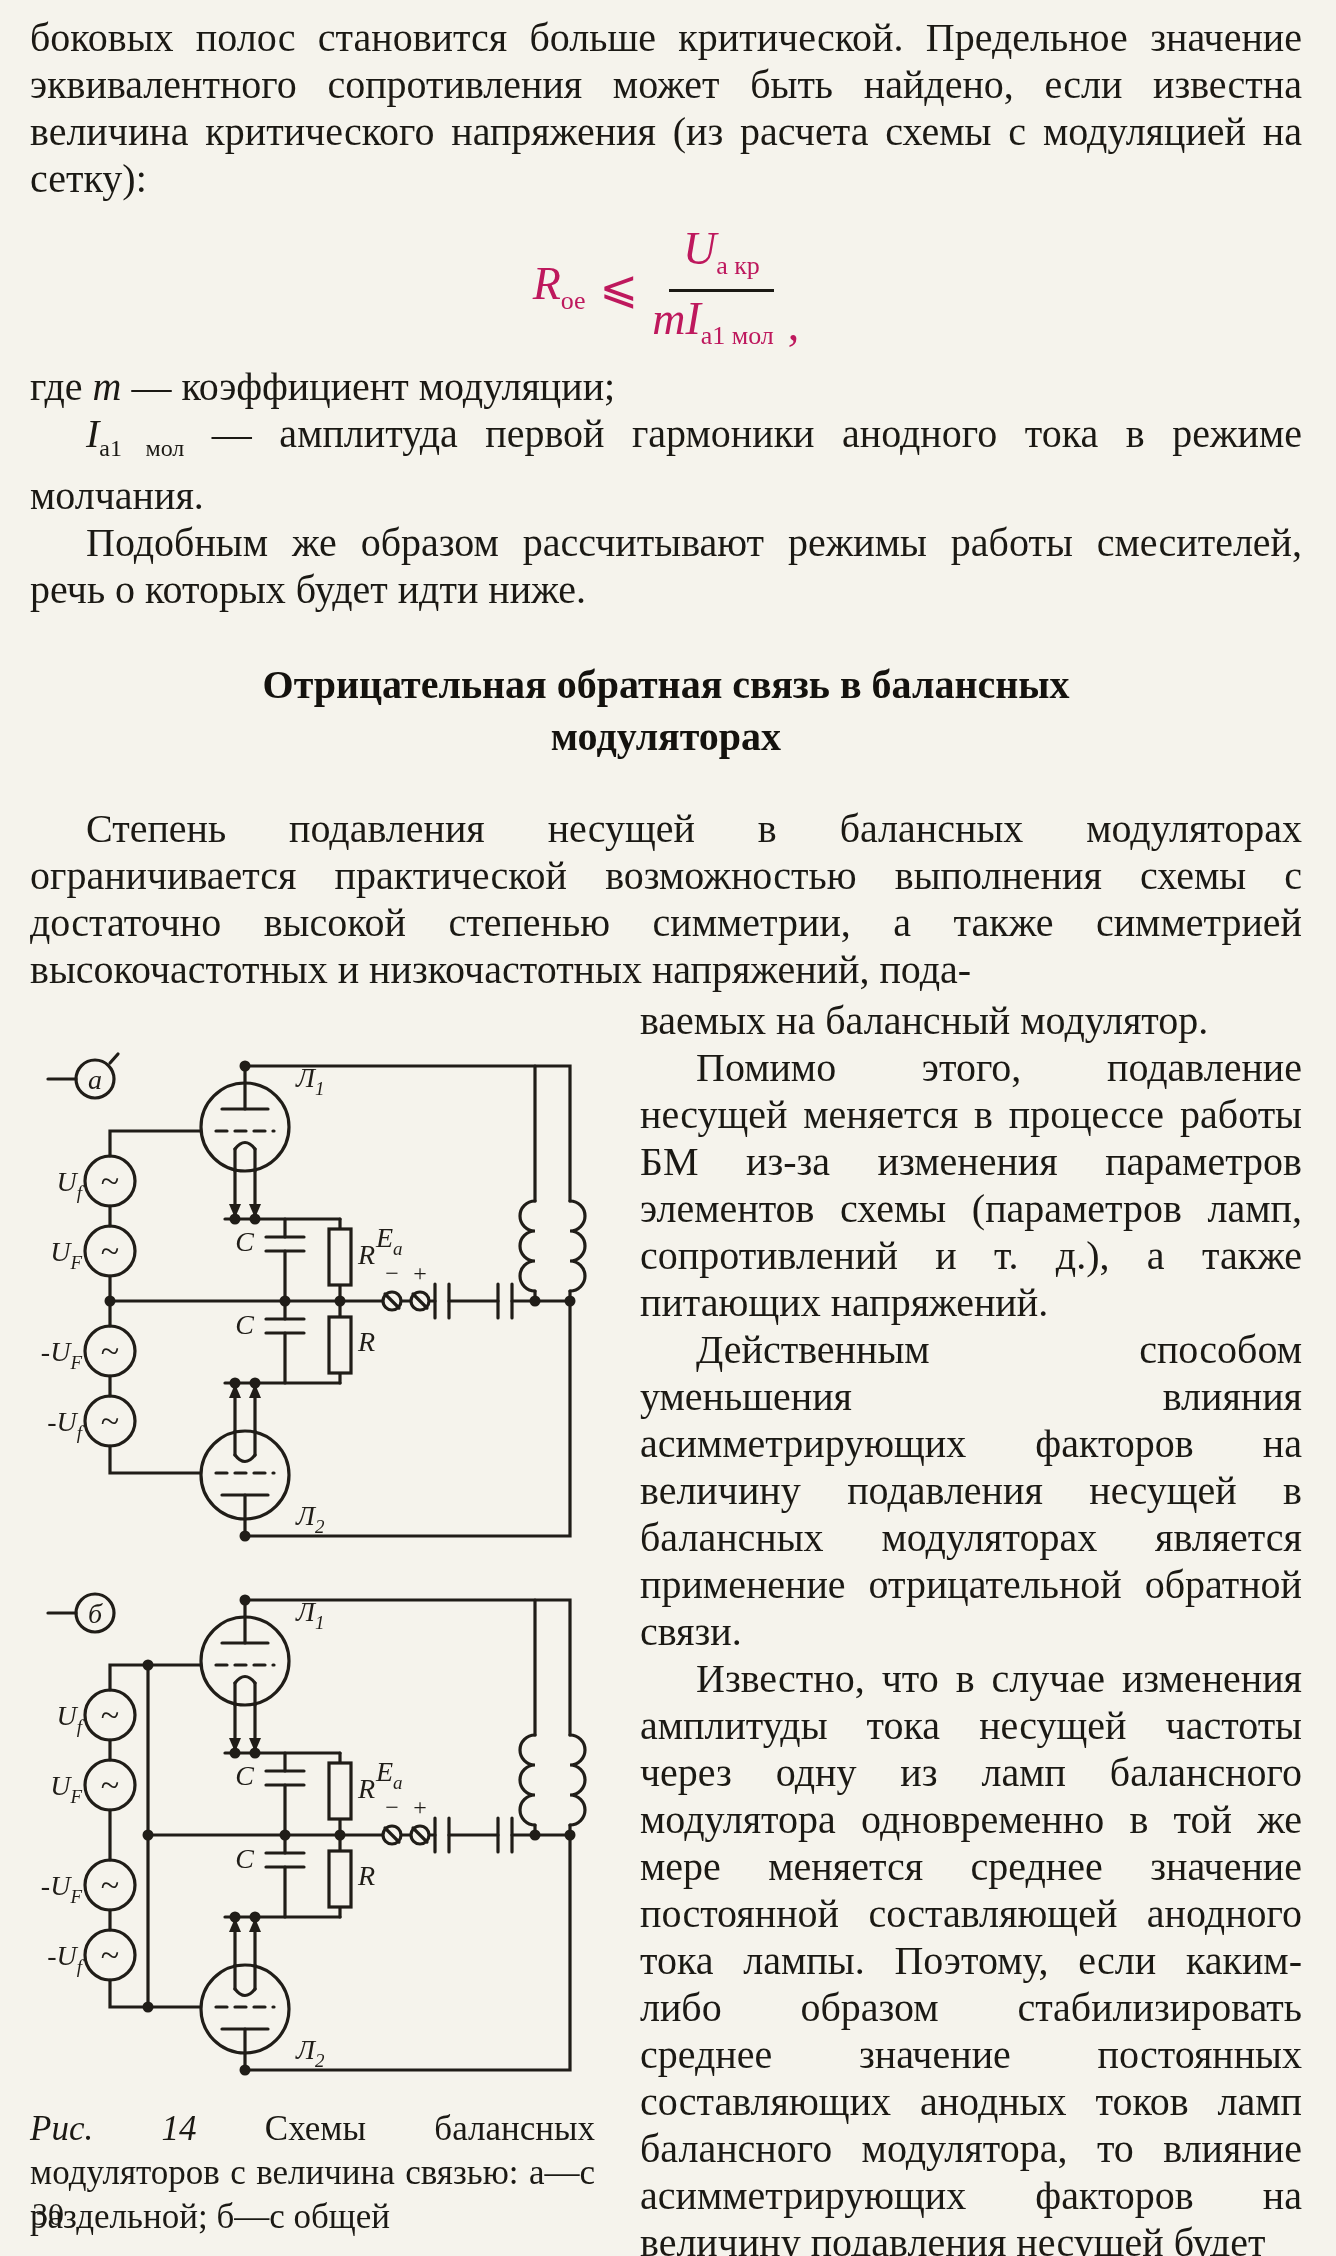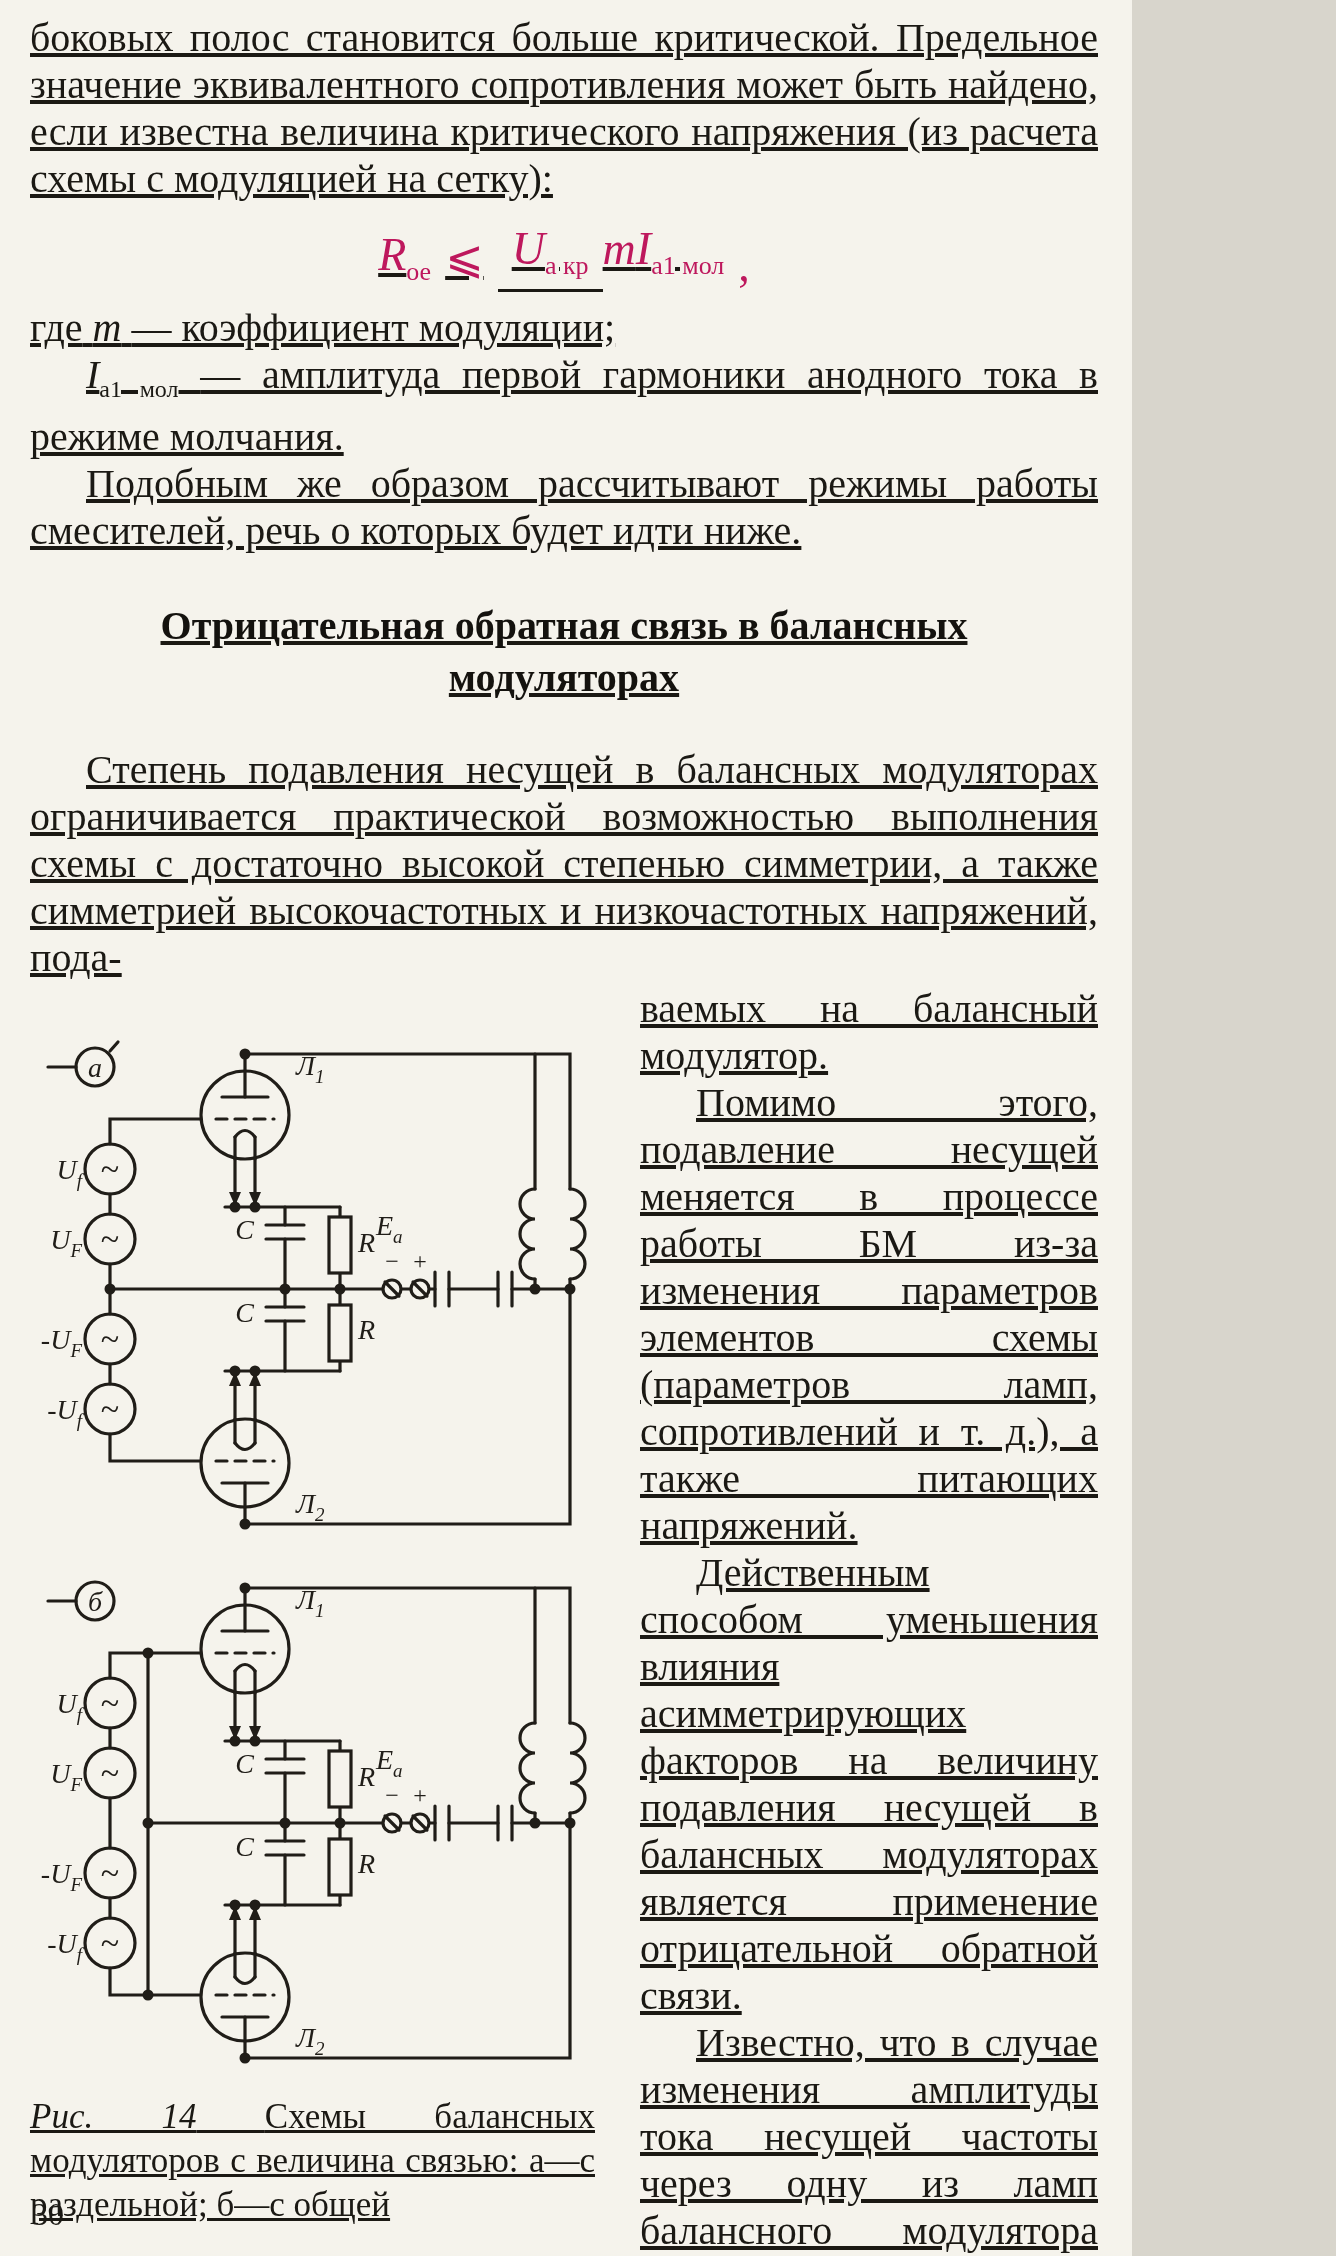--- a/index.html
+++ b/index.html
@@ -1,31 +1,31 @@
 <!DOCTYPE html>
 <html><head>
 <meta charset="utf-8">
 <style>
   html,body{margin:0;padding:0;}
   body{background:#d8d5cc;}
-  .page{width:1132px;height:2256px;position:relative;background:#f5f3ec;overflow:hidden;
-        font-family:"Liberation Serif",serif;color:#1b1914;text-decoration:underline;}
+  .page{width:1336px;height:2256px;position:relative;background:#f5f3ec;overflow:hidden;
+        font-family:"Liberation Serif",serif;color:#1b1914;}
   .content{padding:14px 34px 0 30px;}
   .body{font-size:40px;line-height:47px;margin:0;color:#1b1914;}
   .jtf{text-align:justify;}
   .ind{text-indent:56px;}
   .ind2{text-indent:56px;}
   .mvar{font-style:italic;}
   .msub{font-size:24px;}
   
   .formula{display:flex;justify-content:center;align-items:center;gap:14px;
            margin:20px 0 12px;font-size:46px;color:#be185d;}
   .formula i{font-style:italic;}
   .formula sub{font-size:26px;font-style:normal;}
-  .frac{display:inline-flex;flex-direction:row;align-items:flex-start;}
+  .frac{display:inline-flex;flex-direction:column;align-items:flex-end;}
   .num{border-bottom:3px solid #1b1914;padding:0 14px 8px;}
   .den{}
   .ftail{align-self:flex-end;}
   
   .heading{font-size:40px;line-height:52px;font-weight:bold;text-align:center;
            max-width:920px;margin:46px auto 42px;color:#14120e;}
   
   .columns{display:flex;margin-top:4px;}
   .fig-col{width:600px;flex:none;}
   .text-col{flex:1;padding-left:10px;}

